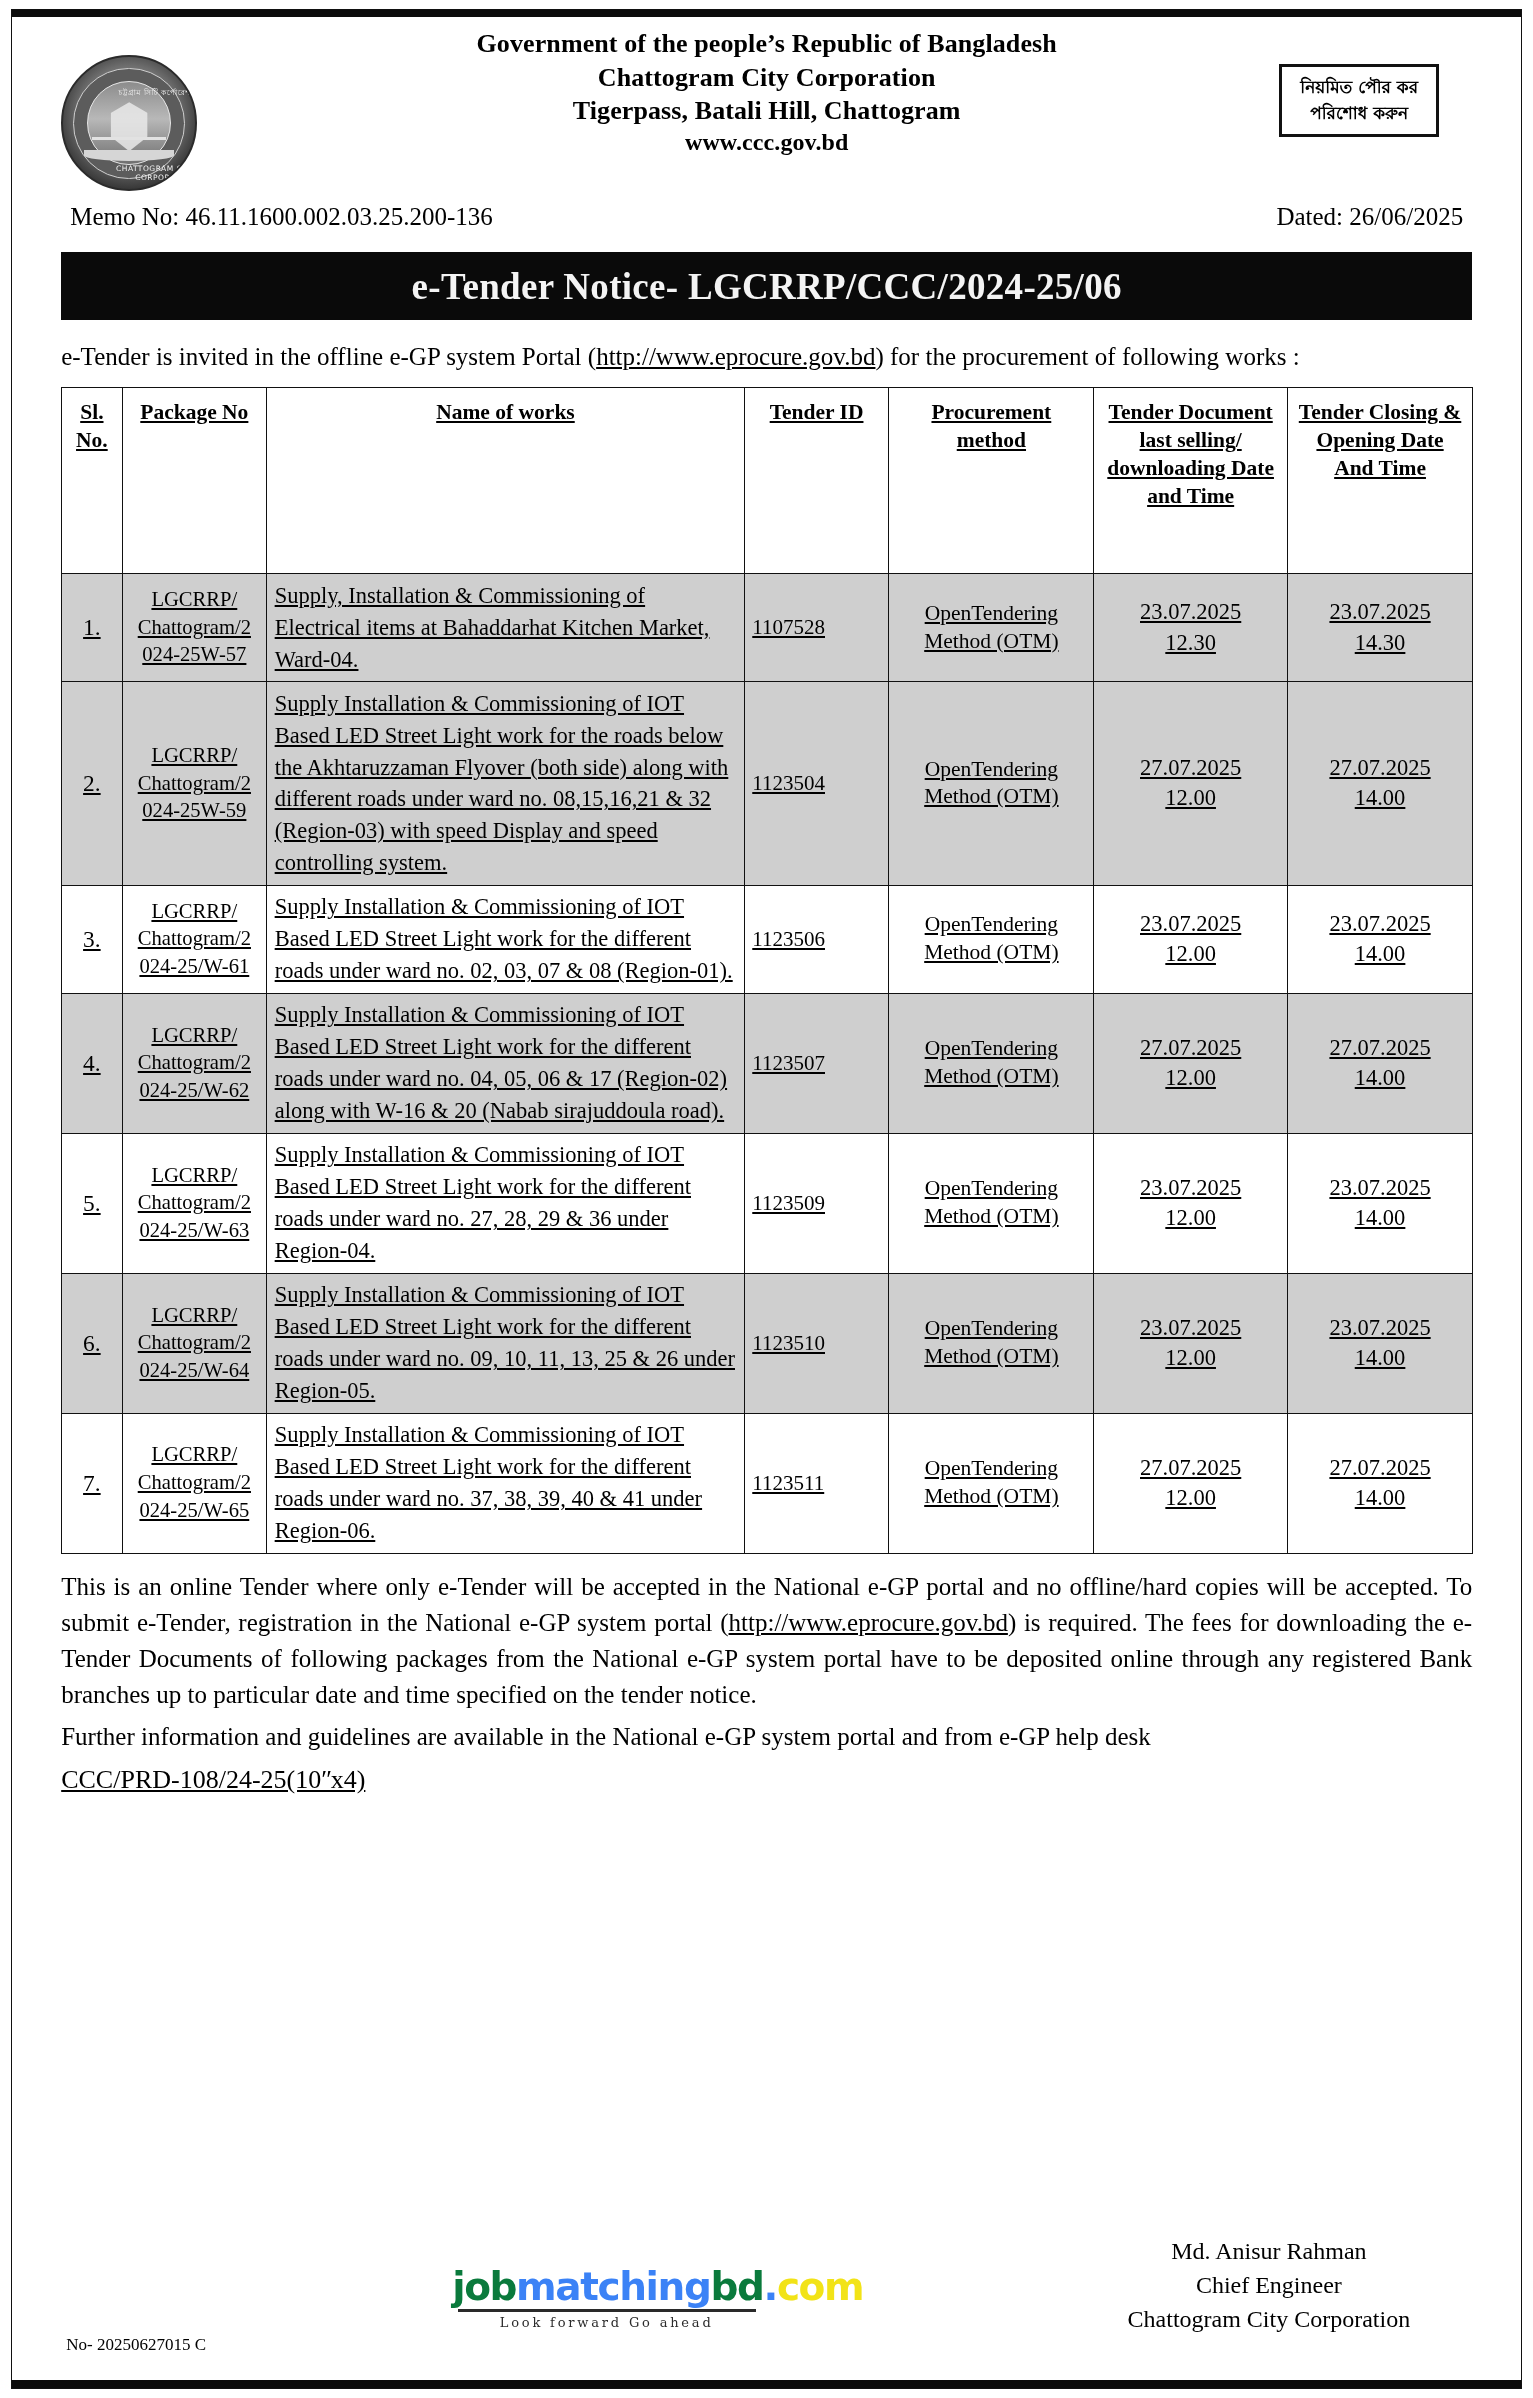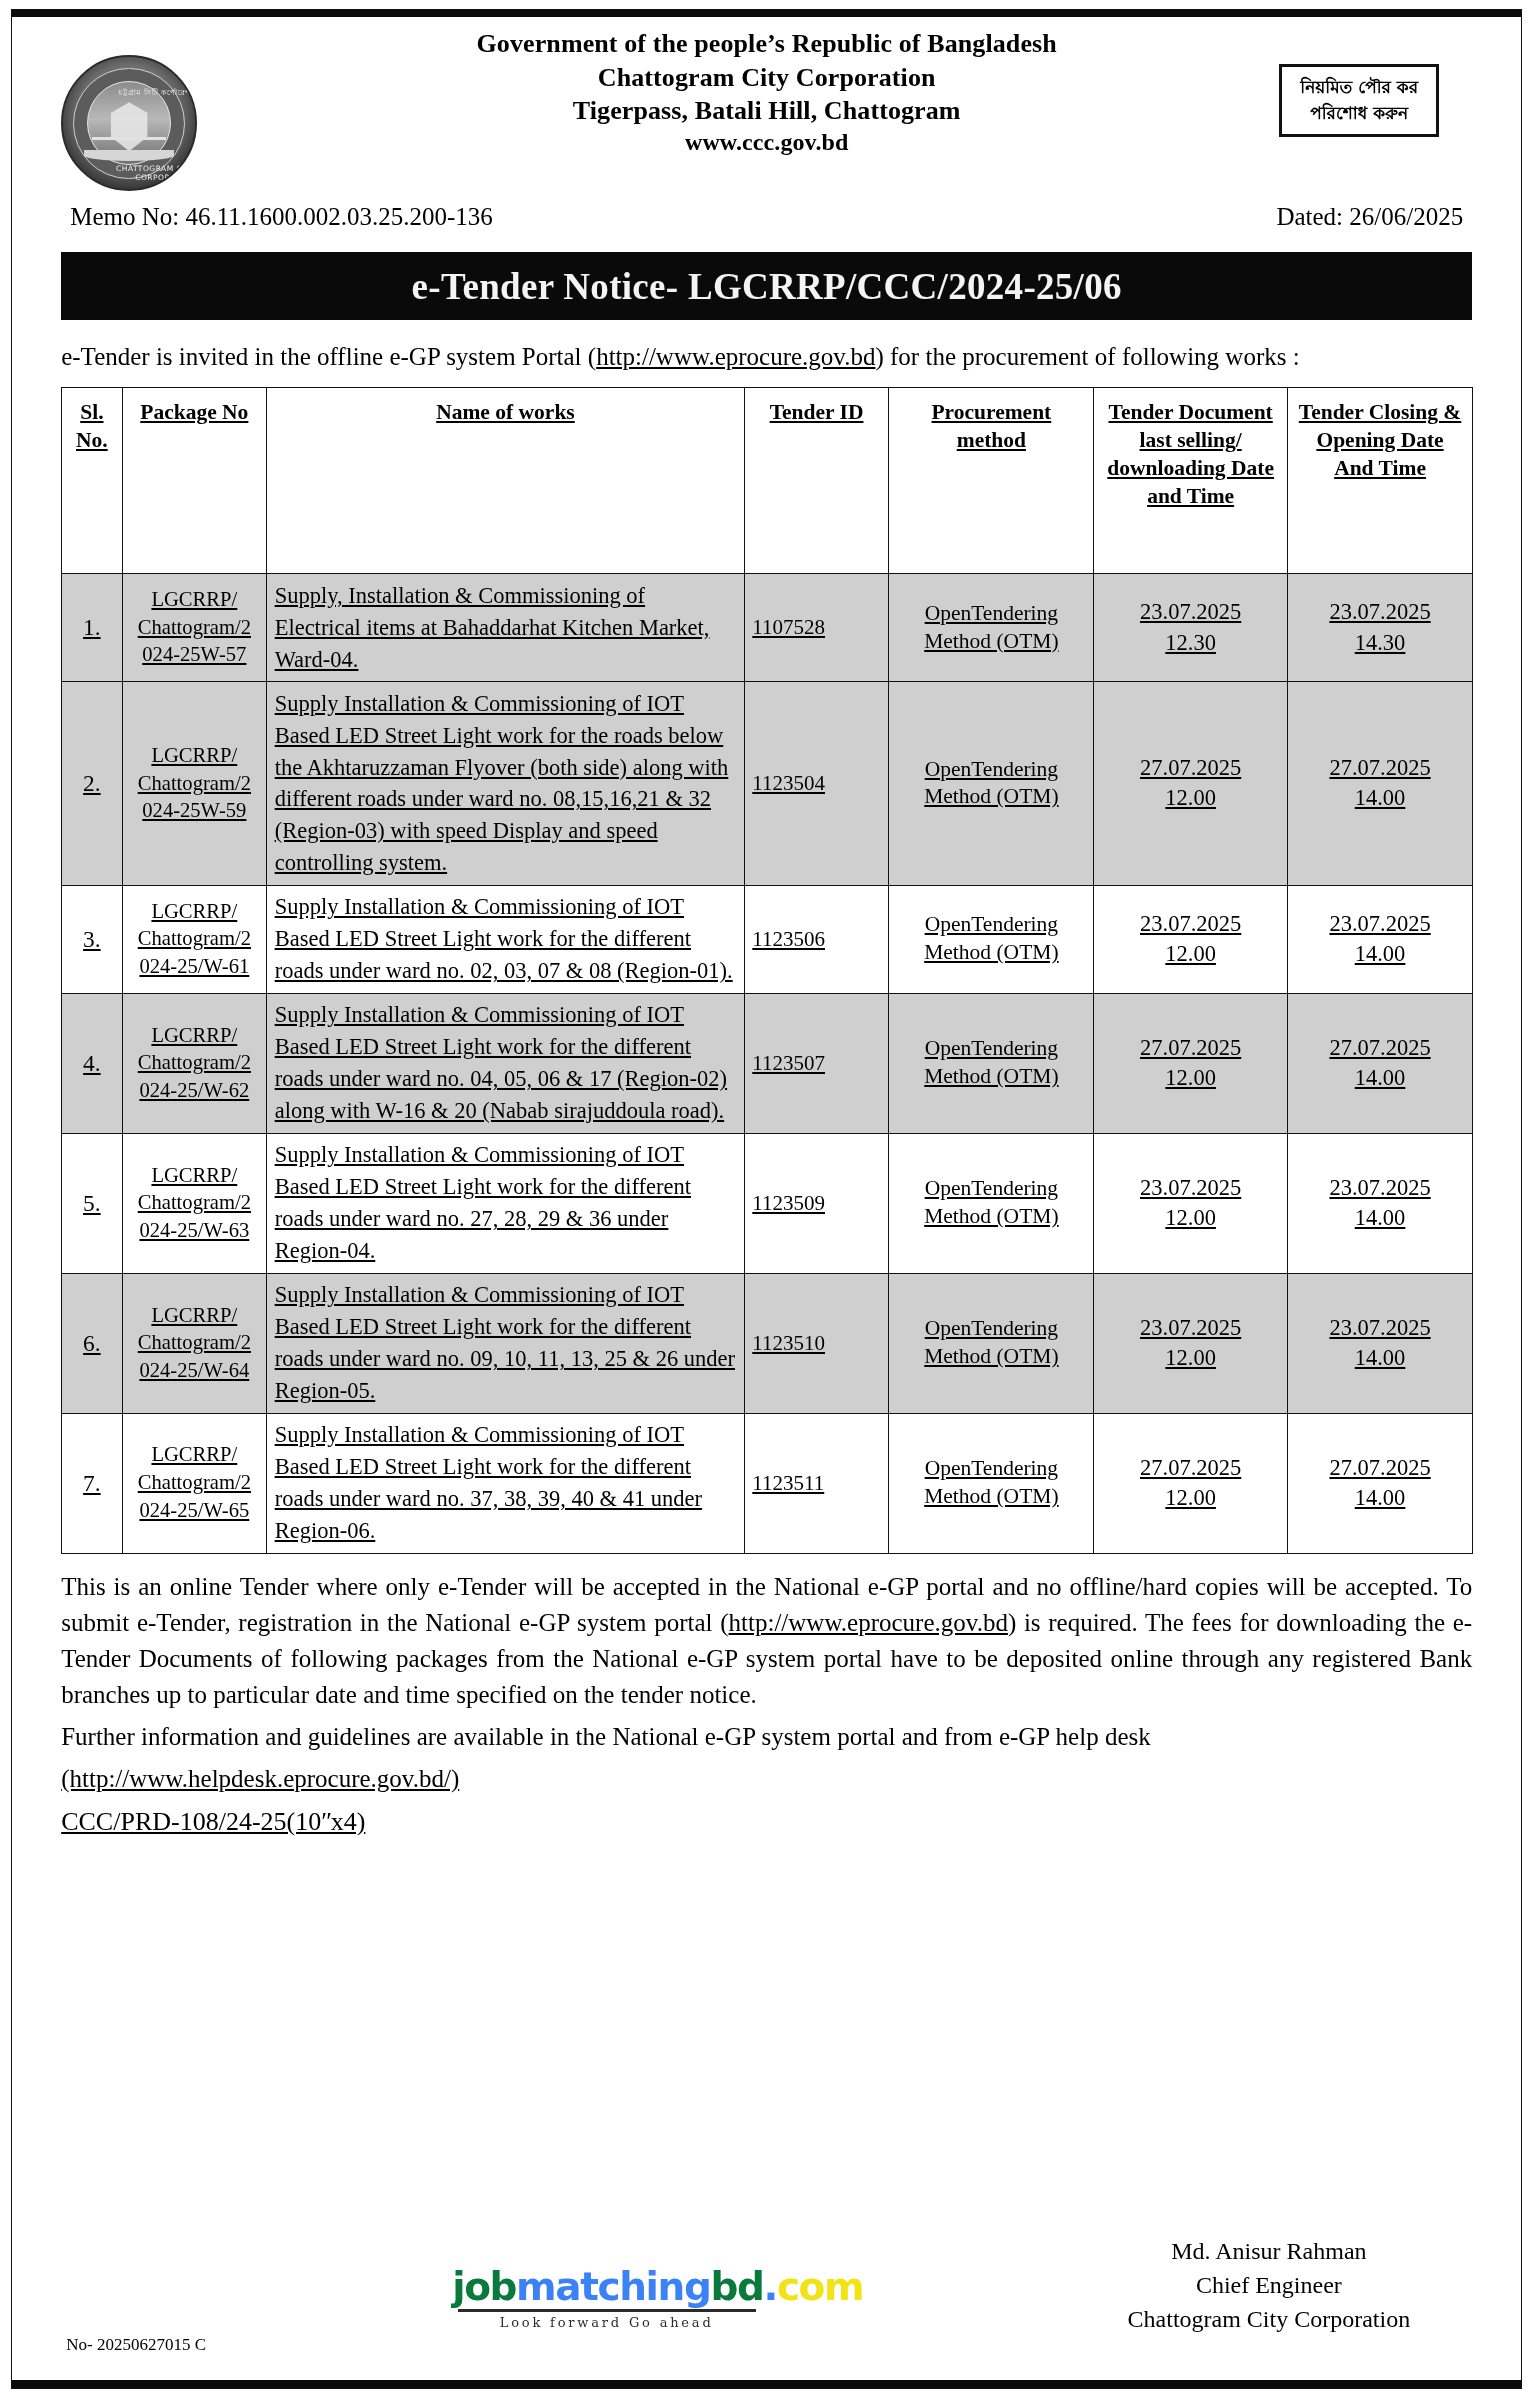--- a/index.html
+++ b/index.html
@@ -369,21 +369,20 @@
           <td class="c-date">27.07.2025<br>14.00</td>
         </tr>
       </tbody>
   </table>
 
   <div class="foot">
     <p>
       <span>This is an online Tender where only e-Tender will be accepted in the National e-GP portal and no offline/hard copies will be accepted. To submit e-Tender, registration in the National e-GP system portal (</span><span class="u">http://www.eprocure.gov.bd</span><span>) is required. The fees for downloading the e-Tender Documents of following packages from the National e-GP system portal have to be deposited online through any registered Bank branches up to particular date and time specified on the tender notice.</span>
     </p>
     <p class="left">Further information and guidelines are available in the National e-GP system portal and from e-GP help desk</p>
-    <p class="left"><span class="u">(http://www.helpdesk.eprocure.gov.bd/)</span></p>
     <p class="left"><span class="prd">CCC/PRD-108/24-25(10ʺx4)</span></p>
   </div>
 
   <div class="wm">
     <div class="wm-word"><span class="g">job</span><span class="r">matching</span><span class="g">bd</span><span class="r">.</span><span class="y">com</span></div>
     <div class="wm-rule"></div>
     <div class="wm-tag">Look forward  Go ahead</div>
   </div>
 
   <div class="sign">

